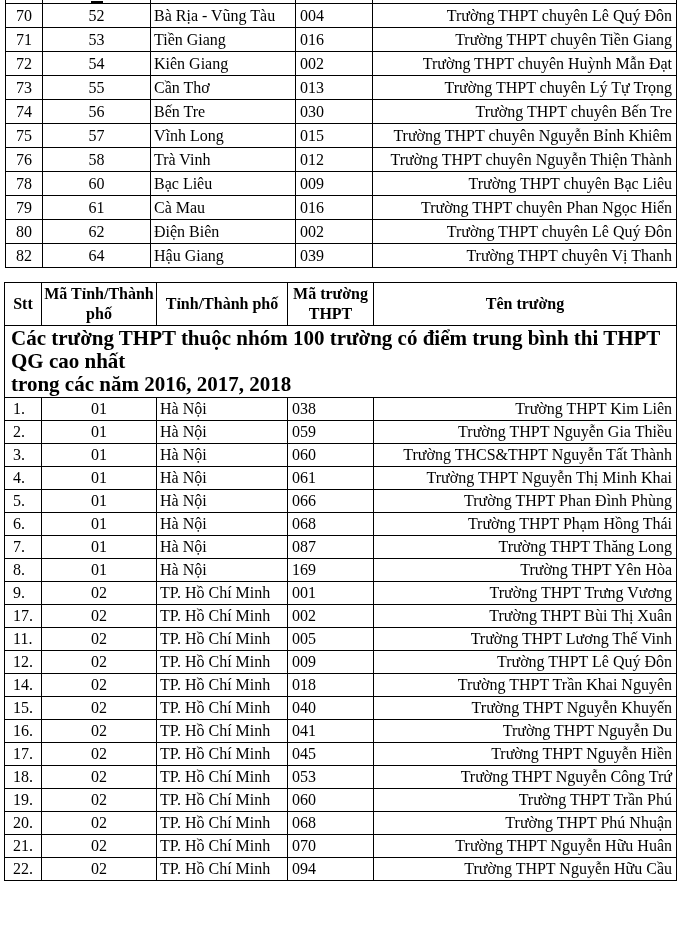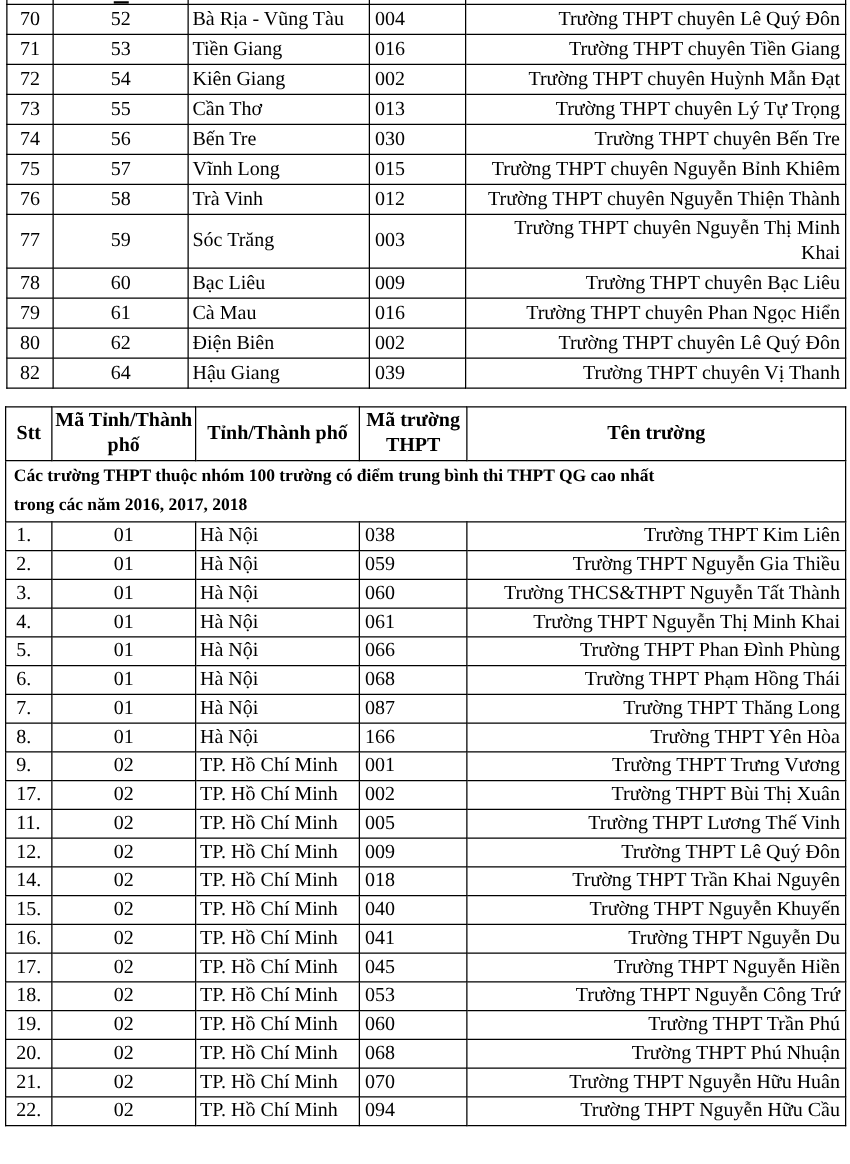--- a/index.html
+++ b/index.html
@@ -52,21 +52,21 @@
   }
   .t2 th {
     font-weight: bold;
     text-align: center;
     line-height: 20px;
     padding: 1px 2px;
   }
   .t2 td { height: 20px; }
   .t2 td.group {
     font-weight: bold;
-    font-size: 14px;
+    font-size: 21px;
     line-height: 23px;
     height: auto;
     padding: 1px 6px;
     white-space: pre-line;
     text-align: left;
   }
   
   .c-stt  { text-align: center; }
   .c-code { text-align: center; }
   .c-prov { text-align: left; padding-left: 3px; }
@@ -139,28 +139,20 @@
           <td class="c-prov">Vĩnh Long</td>
           <td class="c-scode">015</td>
           <td class="c-name">Trường THPT chuyên Nguyễn Bỉnh Khiêm</td>
         </tr>
         <tr>
           <td class="c-stt">76</td>
           <td class="c-code">58</td>
           <td class="c-prov">Trà Vinh</td>
           <td class="c-scode">012</td>
           <td class="c-name">Trường THPT chuyên Nguyễn Thiện Thành</td>
-        </tr>
-        <tr>
-          <td class="c-stt">77</td>
-          <td class="c-code">59</td>
-          <td class="c-prov">Sóc Trăng</td>
-          <td class="c-scode">003</td>
-          <td class="c-name">Trường THPT chuyên Nguyễn Thị Minh
-Khai</td>
         </tr>
         <tr>
           <td class="c-stt">78</td>
           <td class="c-code">60</td>
           <td class="c-prov">Bạc Liêu</td>
           <td class="c-scode">009</td>
           <td class="c-name">Trường THPT chuyên Bạc Liêu</td>
         </tr>
         <tr>
           <td class="c-stt">79</td>
@@ -257,21 +249,21 @@
           <td class="c-stt">7.</td>
           <td class="c-code">01</td>
           <td class="c-prov">Hà Nội</td>
           <td class="c-scode">087</td>
           <td class="c-name">Trường THPT Thăng Long</td>
         </tr>
         <tr>
           <td class="c-stt">8.</td>
           <td class="c-code">01</td>
           <td class="c-prov">Hà Nội</td>
-          <td class="c-scode">166</td>
+          <td class="c-scode">169</td>
           <td class="c-name">Trường THPT Yên Hòa</td>
         </tr>
         <tr>
           <td class="c-stt">9.</td>
           <td class="c-code">02</td>
           <td class="c-prov">TP. Hồ Chí Minh</td>
           <td class="c-scode">001</td>
           <td class="c-name">Trường THPT Trưng Vương</td>
         </tr>
         <tr>

